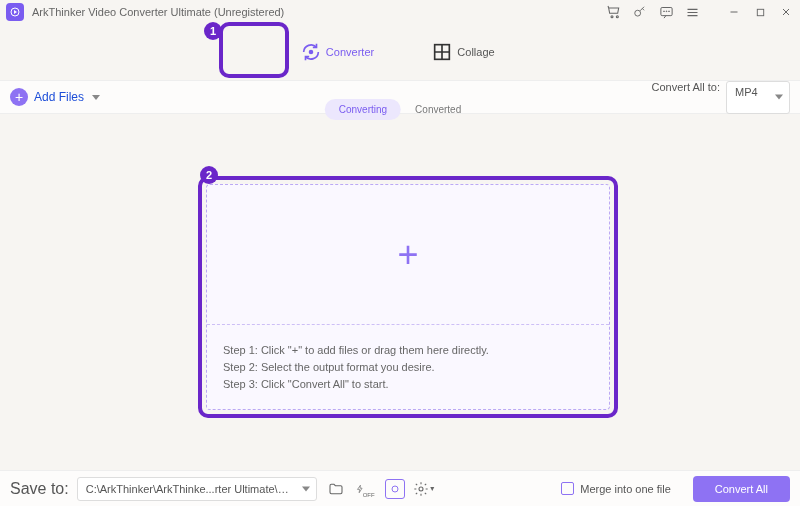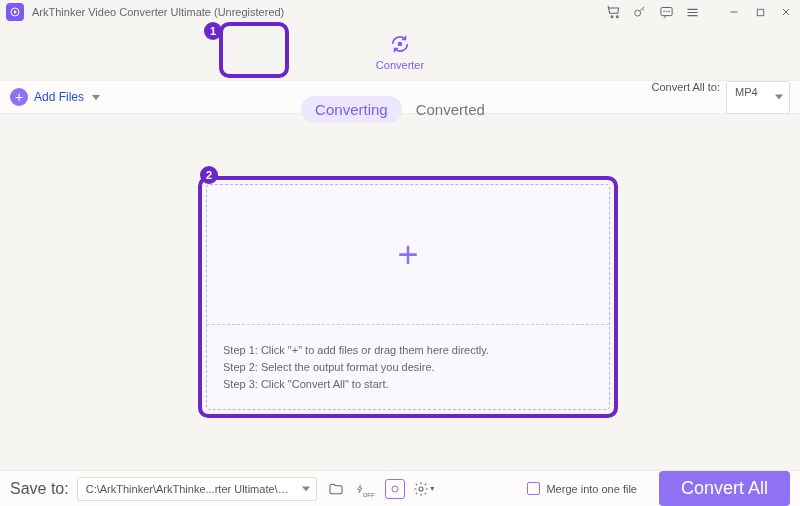--- a/index.html
+++ b/index.html
@@ -7,33 +7,33 @@
 
   .titlebar { height: 24px; display: flex; align-items: center; padding: 12px 6px; background: #f7f5f2; }
   .logo { width: 18px; height: 18px; background: #7a5cf0; border-radius: 4px; display: flex; align-items: center; justify-content: center; margin-right: 8px; }
   .logo svg { width: 12px; height: 12px; }
   .title-text { font-size: 11px; color: #666; }
   .title-spacer { flex: 1; }
   .title-icons { display: flex; align-items: center; gap: 10px; }
   .tic { width: 16px; height: 16px; display:flex; align-items:center; justify-content:center; color:#666; cursor:pointer; }
 
   .toptabs { height: 56px; display: flex; justify-content: center; gap: 66px; background: #f7f5f2; }
-  .toptab { display: flex; flex-direction: column; align-items: center; justify-content: center; gap: 4px; font-size: 11px; color: #555; cursor:pointer; padding: 4px 0; width: 60px;}
+  .toptab { display: flex; flex-direction: row; align-items: center; justify-content: center; gap: 4px; font-size: 11px; color: #555; cursor:pointer; padding: 4px 0; width: 60px;}
   .toptab .ticon { height: 22px; display:flex; align-items:center; justify-content:center; color:#333; }
   .toptab.active { color: #7a5cf0; }
   .toptab.active .ticon { color: #7a5cf0; }
 
   .subbar { height: 34px; border-top: 1px solid #eee; border-bottom: 1px solid #eee; background: #fdfcfb; display: flex; align-items: center; padding: 0 10px; }
   .addfiles { display:flex; align-items:center; gap:6px; color:#7a5cf0; cursor:pointer; }
   .plus-circ { width:18px; height:18px; border-radius:50%; background:#8e72f3; color:#fff; display:flex; align-items:center; justify-content:center; font-size:14px; line-height:1; }
   .addfiles-label { font-size: 12px; color:#1d4ed8; }
   .caret-down { border-left:4px solid transparent; border-right:4px solid transparent; border-top:5px solid #888; margin-left:2px; }
   .sub-spacer { flex: 1; }
   .pill-group { display:flex; align-items:center; gap:0; background:transparent; }
-  .pill { padding: 5px 14px; border-radius: 14px; font-size: 15px; color:#777; cursor:pointer;margin-top:25px; }
+  .pill { padding: 5px 14px; border-radius: 14px; font-size: 10px; color:#777; cursor:pointer;margin-top:25px; }
   .pill.active { background:#ece7fd; color:#7a5cf0; }
   .conv-all { display:flex; align-items:flex-start; gap:6px; font-size:11px; color:#555; margin-left:auto;}
   .select-box { background:#fff; border:1px solid #ddd; border-radius:3px; padding:4px 22px 15px 8px; font-size:11px; position:relative; min-width:64px; cursor:pointer;}
   .select-box .sel-caret { position:absolute; right:6px; top:50%; transform:translateY(-50%); border-left:4px solid transparent; border-right:4px solid transparent; border-top:5px solid #888; }
 
   .main { position: relative; height: 356px; }
   .dropzone-wrap { position:absolute; left:198px; top:62px; width:420px; }
   .dropzone-border { border: 4px solid #6a26c9; border-radius: 10px; padding: 4px; }
   .dropzone { border: 1px dashed #bba9f4; background: #faf8ff; border-radius: 4px; }
   .dz-top { height: 140px; display:flex; align-items:center; justify-content:center; border-bottom: 1px dashed #cdbff6; cursor:pointer; }
@@ -45,21 +45,21 @@
   .annot-box { position:absolute; border: 4px solid #6a26c9; border-radius: 10px; pointer-events:none; z-index:4;}
 
   .bottombar { position:absolute; bottom:0; left:0; right:0; height:36px; border-top:1px solid #eee; background:#fdfcfb; display:flex; align-items:center; padding: 0 10px; gap:8px; }
   .save-label { font-size:16px; color:#555; }
   .path-box { background:#fff; border:1px solid #ddd; border-radius:3px; padding:5px 22px 5px 8px; font-size:11px; color:#555; position:relative; width: 240px; white-space:nowrap; overflow:hidden; text-overflow:ellipsis; cursor:pointer;}
   .path-box .sel-caret { position:absolute; right:6px; top:50%; transform:translateY(-50%); border-left:4px solid transparent; border-right:4px solid transparent; border-top:5px solid #888; }
   .bicon { width:22px; height:22px; display:flex; align-items:center; justify-content:center; color:#666; cursor:pointer; }
   .bicon.purple-box { border:1px solid #8e72f3; border-radius:3px; color:#8e72f3; width:20px; height:20px;}
   .merge { display:flex; align-items:center; gap:6px; font-size:11px; color:#555; margin-left:auto; cursor:pointer;}
   .merge .chk { width:13px; height:13px; border:1.5px solid #8e72f3; border-radius:2px; }
-  .convert-btn { background:#8e72f3; color:#fff; padding: 7px 22px; border-radius:4px; font-size:18px; margin-left:14px; cursor:pointer; }
+  .convert-btn { background:#8e72f3; color:#fff; padding: 7px 22px; border-radius:4px; font-size:11px; margin-left:14px; cursor:pointer; }
 </style>
 </head>
 <body>
 
 <div class="titlebar">
   <div class="logo">
     <svg viewBox="0 0 24 24" fill="none">
         <circle cx="12" cy="12" r="8" stroke="#fff" stroke-width="2"></circle>
         <polygon points="10,8 16,12 10,16" fill="#fff"></polygon>
       </svg>
@@ -119,20 +119,29 @@
     <div class="ticon">
         <svg width="22" height="22" viewBox="0 0 24 24" fill="none" stroke="currentColor" stroke-width="1.8">
           <path d="M4 12a8 8 0 0 1 14-5"></path>
           <path d="M20 12a8 8 0 0 1-14 5"></path>
           <polyline points="18 3 18 7 14 7"></polyline>
           <polyline points="6 21 6 17 10 17"></polyline>
           <circle cx="12" cy="12" r="2.5" fill="currentColor" stroke="none"></circle>
         </svg>
       </div>
     <span>Converter</span>
+  </div>
+  <div class="toptab">
+    <div class="ticon">
+        <svg width="22" height="22" viewBox="0 0 24 24" fill="none" stroke="currentColor" stroke-width="1.8">
+          <rect x="4" y="4" width="16" height="16"></rect>
+          <path d="M12 4v16M4 12h16"></path>
+        </svg>
+      </div>
+    <span>Collage</span>
   </div>
 </div>
 
 <div class="annot-box" style="left:219px; top:22px; width:70px; height:56px;"></div>
 <div class="annot-badge" style="left:204px; top:22px;">1</div>
 
 <div class="subbar">
   <div class="addfiles">
     <div class="plus-circ">+</div>
     <span class="addfiles-label">Add Files</span>

